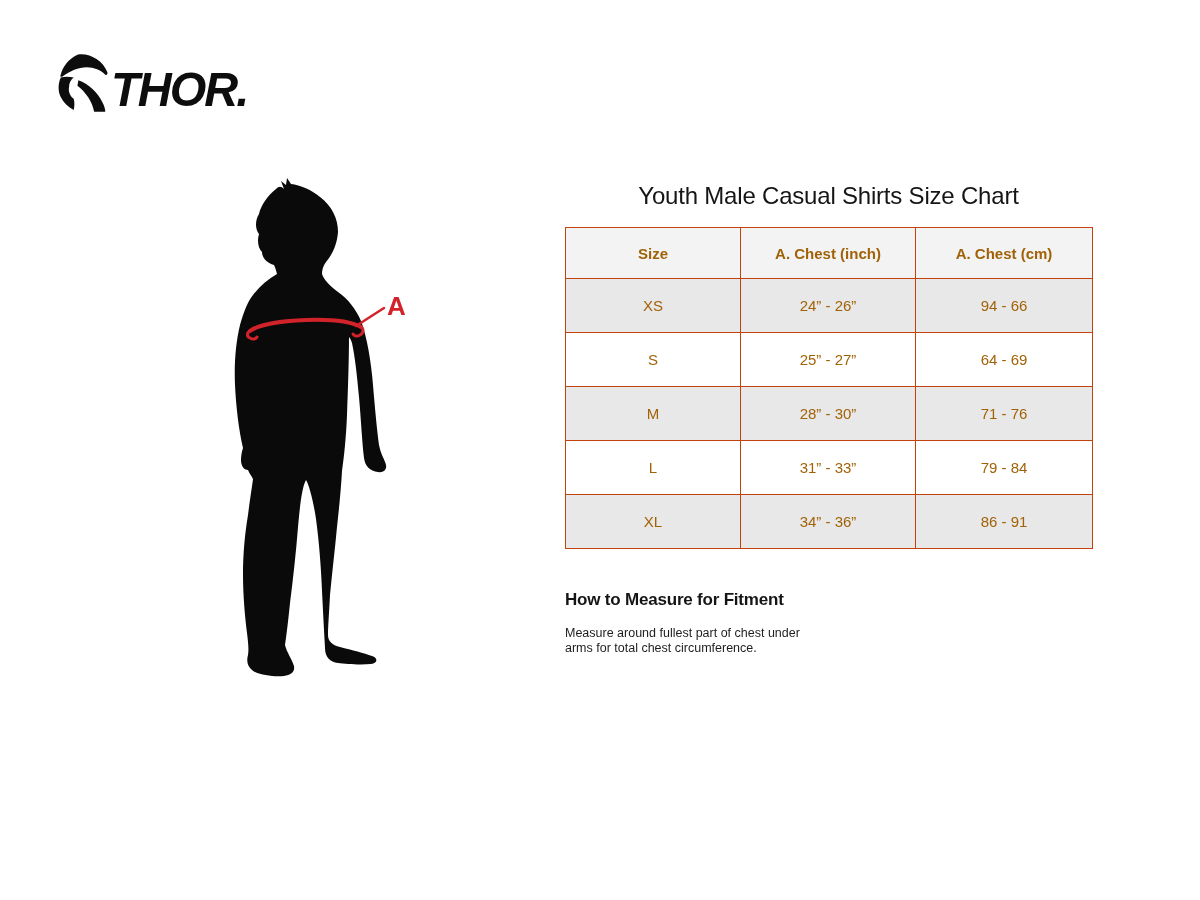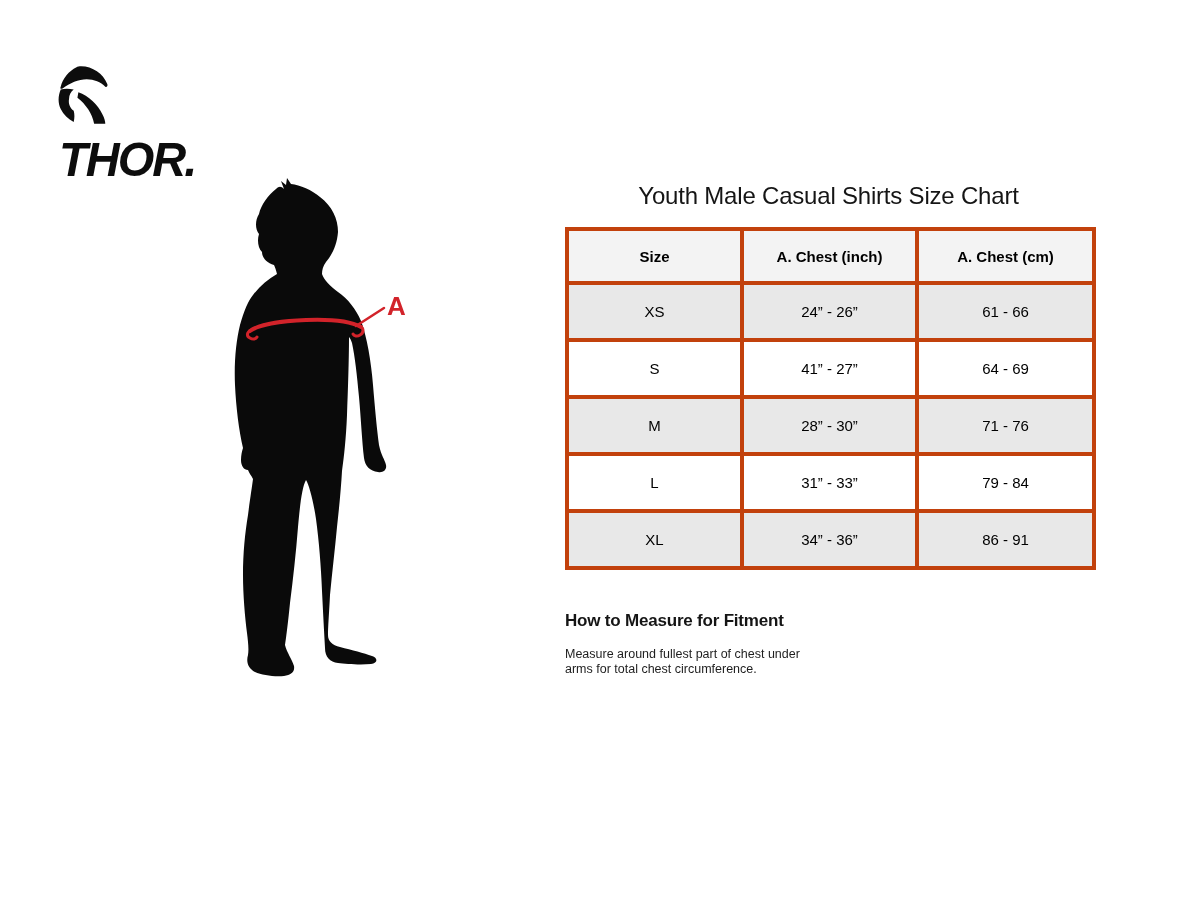--- a/index.html
+++ b/index.html
@@ -1,39 +1,39 @@
 <!DOCTYPE html>
 <html><head>
 <meta charset="utf-8">
 <style>
   html,body{margin:0;padding:0;}
   body{
     width:1200px;height:900px;position:relative;background:#ffffff;
     font-family:"Liberation Sans", sans-serif;color:#1b1b1b;overflow:hidden;
   }
   
-  .logo{position:absolute;left:57px;top:64px;display:flex;align-items:flex-start;flex-direction:column;}
+  .logo{position:absolute;left:57px;top:52px;display:flex;align-items:center;}
   .goat-icon-box{width:52px;height:62px;}
   .wordmark{
     font-style:italic;font-weight:bold;font-size:47px;line-height:40px;
     letter-spacing:-2px;color:#0d0d0d;margin-left:2px;margin-top:14px;
     transform:scaleY(1.02);
   }
   
   .figure{position:absolute;left:220px;top:175px;width:200px;height:540px;}
   
   .right-col{position:absolute;left:565px;top:186px;width:527px;}
   .chart-title{
     font-size:24px;font-weight:normal;color:#151515;margin:0 0 21px 0;
     letter-spacing:-0.2px;line-height:20px;text-align:center;
   }
   table.size-table{border-collapse:collapse;width:527px;table-layout:fixed;}
   .size-table th,.size-table td{
-    border:4px solid #c2410c;text-align:center;vertical-align:middle;
-    font-size:15px;color:#000000;padding:0;
+    border:1px solid #c2410c;text-align:center;vertical-align:middle;
+    font-size:15px;color:#a16207;padding:0;
   }
   .size-table thead th{height:50px;background:#f3f3f3;font-weight:bold;font-size:15px;}
   .size-table tbody td{height:53px;background:#ffffff;}
   .size-table tbody tr.shade td{background:#e8e8e8;}
   .size-table td.size-col{font-weight:normal;}
   
   .measure{margin-top:41px;}
   .measure-heading{
     font-size:17px;font-weight:bold;color:#151515;margin:0 0 16px 0;
     letter-spacing:-0.2px;
@@ -144,25 +144,25 @@
       <tr>
         <th>Size</th>
         <th>A. Chest (inch)</th>
         <th>A. Chest (cm)</th>
       </tr>
     </thead>
     <tbody>
       <tr class="shade">
         <td class="size-col">XS</td>
         <td>24” - 26”</td>
-        <td>61 - 66</td>
+        <td>94 - 66</td>
       </tr>
       <tr>
         <td class="size-col">S</td>
-        <td>41” - 27”</td>
+        <td>25” - 27”</td>
         <td>64 - 69</td>
       </tr>
       <tr class="shade">
         <td class="size-col">M</td>
         <td>28” - 30”</td>
         <td>71 - 76</td>
       </tr>
       <tr>
         <td class="size-col">L</td>
         <td>31” - 33”</td>

